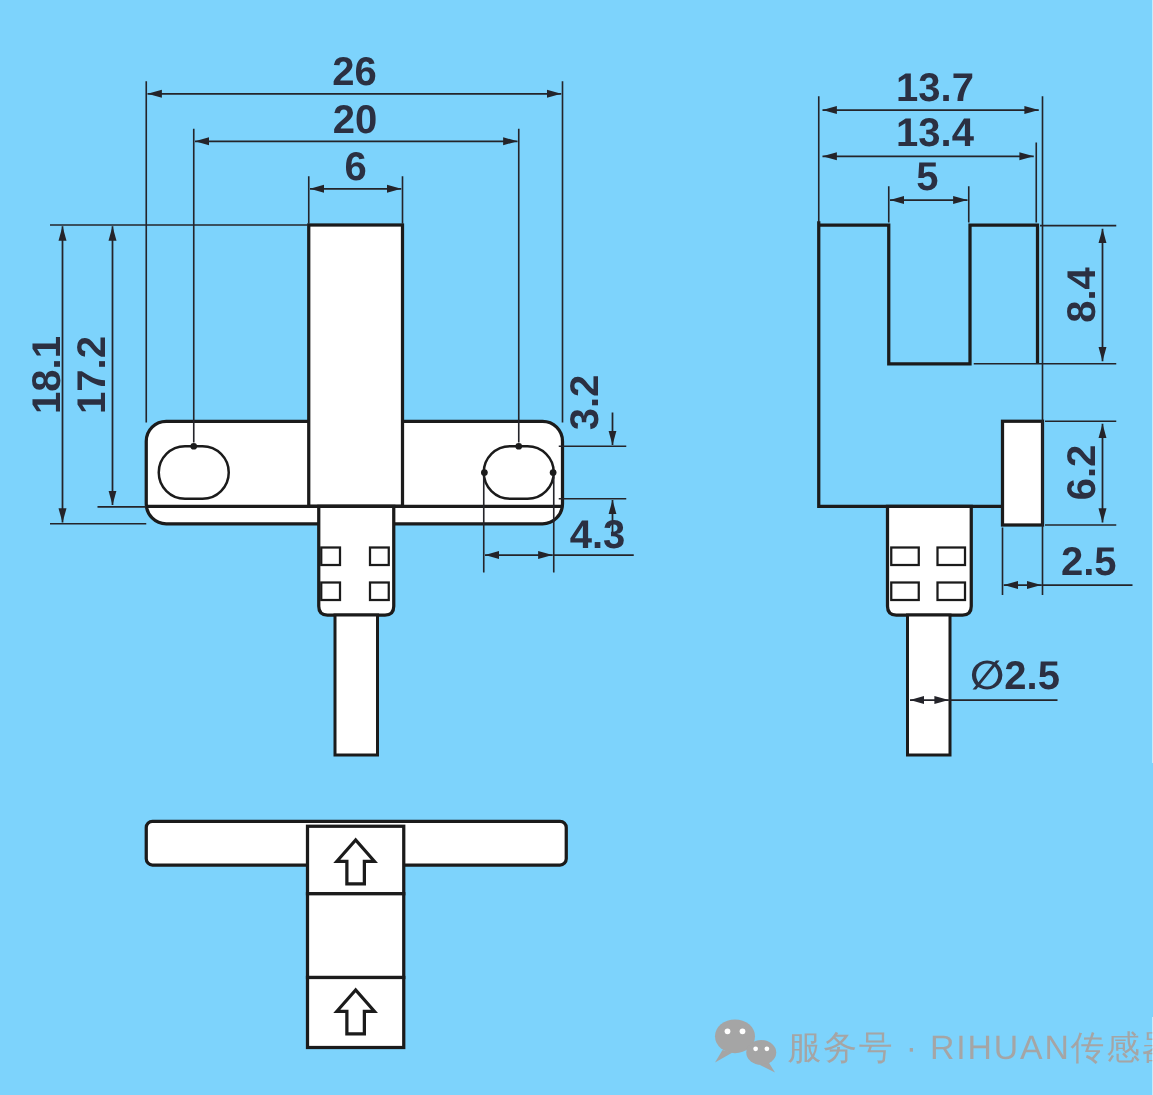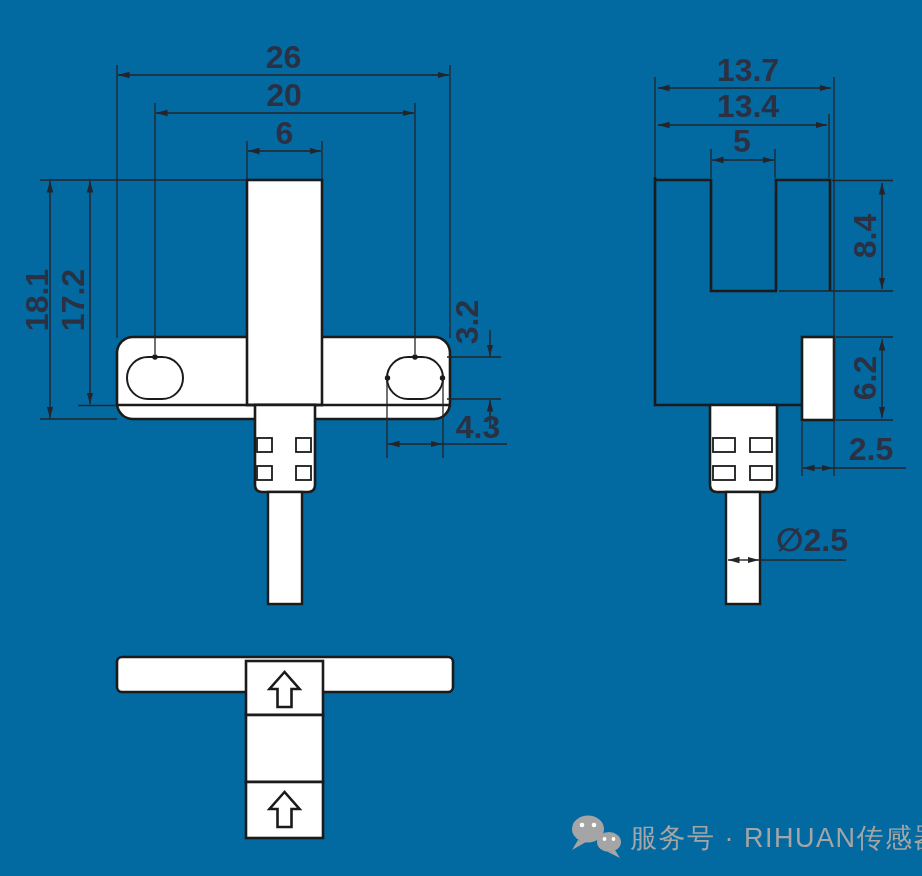--- a/index.html
+++ b/index.html
@@ -1,16 +1,16 @@
 <!DOCTYPE html>
 <html><head>
 <meta charset="utf-8">
 <style>
   html,body{margin:0;padding:0;background:#ffffff;}
-  .stage{position:relative;width:922px;height:876px;background:#0369a1;overflow:hidden;
+  .stage{position:relative;width:922px;height:876px;background:#7dd3fc;overflow:hidden;
          font-family:"Liberation Sans",sans-serif;}
   svg{display:block;}
   .body{fill:#ffffff;stroke:#1b1b1b;stroke-width:2.6;}
   .bodyline{stroke:#1b1b1b;stroke-width:2.6;fill:none;}
   .slot{fill:#ffffff;stroke:#1b1b1b;stroke-width:2;}
   .notch{fill:#ffffff;stroke:#1b1b1b;stroke-width:1.8;}
   .ext{stroke:#24242a;stroke-width:1.3;fill:none;}
   .dim{stroke:#24242a;stroke-width:1.4;fill:none;}
   .dot{fill:#1b1b1b;}
   .dimtext{font-family:"Liberation Sans","DejaVu Sans",sans-serif;

